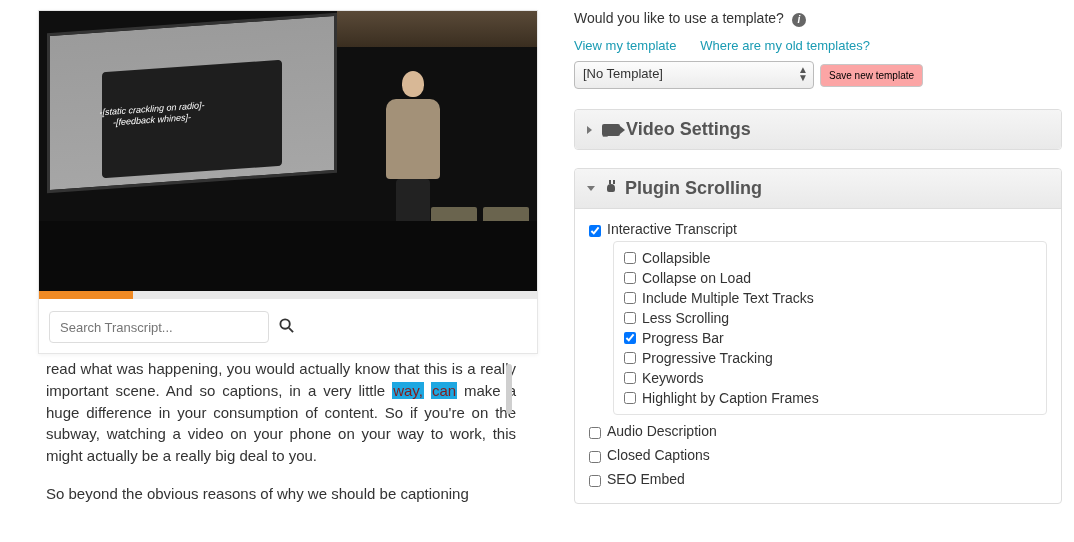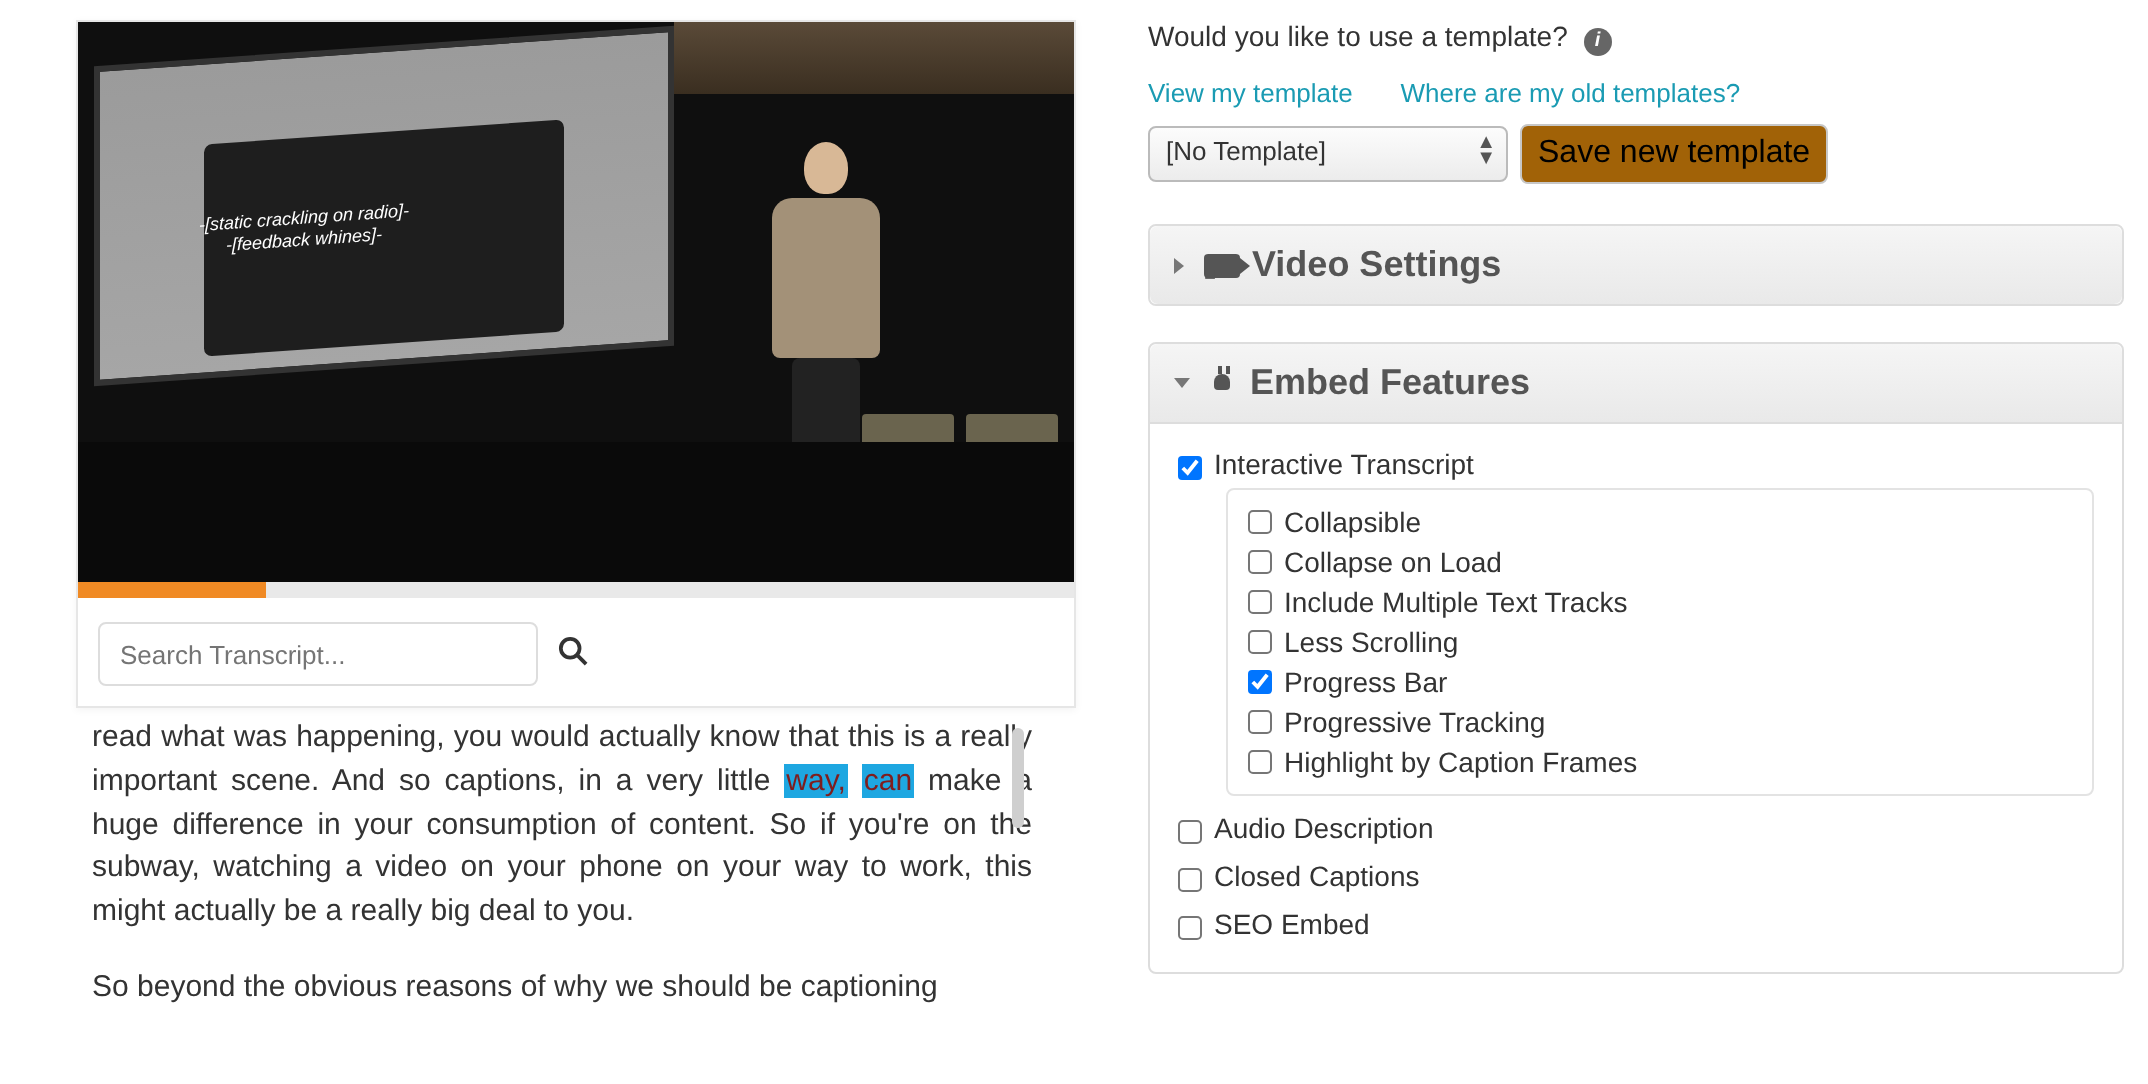--- a/index.html
+++ b/index.html
@@ -197,35 +197,35 @@
     text-decoration: none;
     font-size: 13px;
     margin-right: 20px;
   }
   .template-row {
     display: flex; align-items: center; gap: 6px;
     margin-bottom: 20px;
   }
   .select {
     position: relative;
-    width: 180px; height: 28px;
+    width: 240px; height: 28px;
     background: linear-gradient(#fcfcfc, #ececec);
     border: 1px solid #bbb;
     border-radius: 4px;
     font-size: 13px;
     padding: 4px 22px 4px 8px;
   }
   .select .updown {
     position: absolute; right: 5px; top: 4px;
     font-size: 10px; line-height: 8px; color: #555;
   }
   .btn-small {
-    font-size: 16px;
+    font-size: 10px;
     padding: 5px 8px;
-    background: #a16207;
+    background: #fca5a5;
     border: 1px solid #c7c7c7;
     border-radius: 4px;
     cursor: pointer;
   }
 
   .panel {
     border: 1px solid #ddd;
     border-radius: 4px;
     margin-bottom: 18px;
     background: #fff;
@@ -377,21 +377,21 @@
         <span class="caret right"></span>
         <span class="icon-camera"></span>
         <h3>Video Settings</h3>
       </div>
     </div>
 
     <div class="panel">
       <div class="panel-header">
         <span class="caret down"></span>
         <span class="icon-plug"></span>
-        <h3>Embed Features</h3>
+        <h3>Plugin Scrolling</h3>
       </div>
       <div class="panel-body">
         <div class="feature-group">
           <label>
             <input type="checkbox" id="cb-it" checked="" style="">
             <span>Interactive Transcript</span>
           </label>
           <div class="sub-options" id="sub-options">
               <label>
                 <input type="checkbox" style="">
@@ -412,20 +412,24 @@
               <label>
                 <input type="checkbox" checked="" style="">
                 <span>Progress Bar</span>
               </label>
               <label>
                 <input type="checkbox" style="">
                 <span>Progressive Tracking</span>
               </label>
               <label>
                 <input type="checkbox" style="">
+                <span>Keywords</span>
+              </label>
+              <label>
+                <input type="checkbox" style="">
                 <span>Highlight by Caption Frames</span>
               </label>
             </div>
         </div>
 
         <div class="feature-group">
           <label>
             <input type="checkbox" id="cb-ad" style="">
             <span>Audio Description</span>
           </label>

